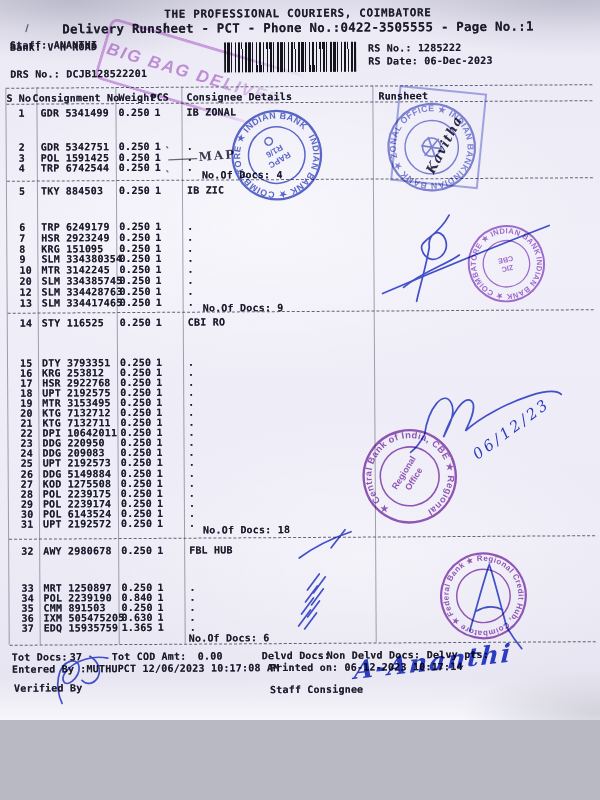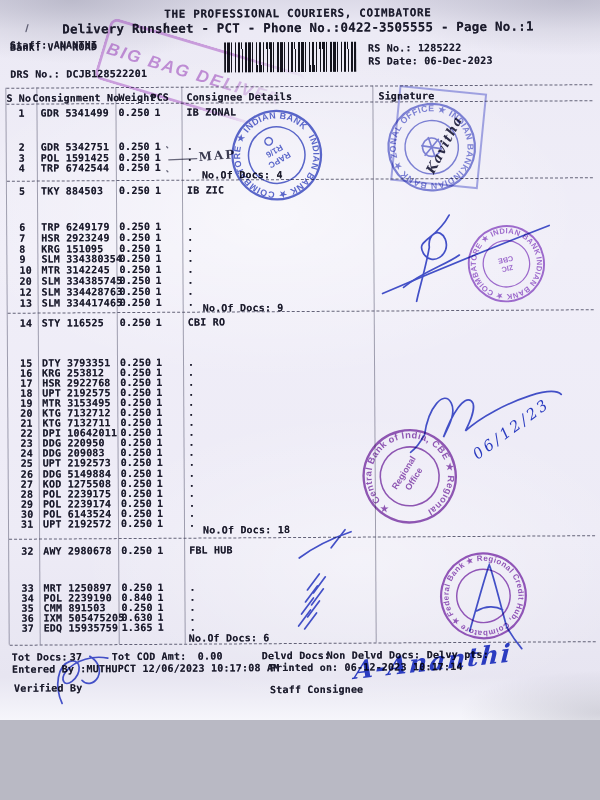--- a/index.html
+++ b/index.html
@@ -76,21 +76,21 @@
   <div class="vline" style="left:38px;top:86px;height:557px"></div>
   <div class="vline" style="left:117px;top:86px;height:557px"></div>
   <div class="vline" style="left:183px;top:86px;height:557px"></div>
   <div class="vline" style="left:374px;top:86px;height:557px"></div>
 
   <div class="t" style="left:8px;top:91px">S No</div>
   <div class="t" style="left:34px;top:91px">Consignment No</div>
   <div class="t" style="left:120px;top:91px">Weight</div>
   <div class="t" style="left:152px;top:91px">PCS</div>
   <div class="t" style="left:188px;top:91px">Consignee Details</div>
-  <div class="t" style="left:380px;top:91px">Signature</div>
+  <div class="t" style="left:380px;top:91px">Runsheet</div>
 
   <div class="row first g1" style="position:absolute;left:0;right:0;top:107px">
     <span class="c1">1</span>
     <span class="c2">GDR 5341499</span>
     <span class="c3">0.250</span>
     <span class="c4">1</span>
     <span class="c5">IB ZONAL</span>
   </div>
   <div class="rows g1" style="top:141px">
 

